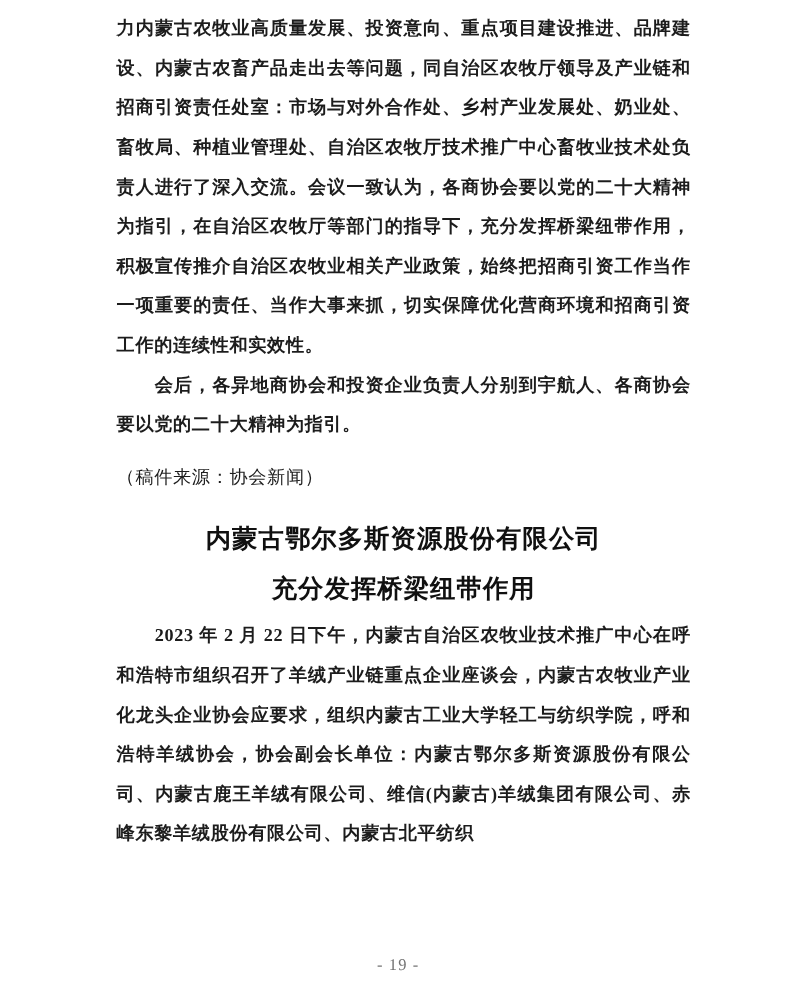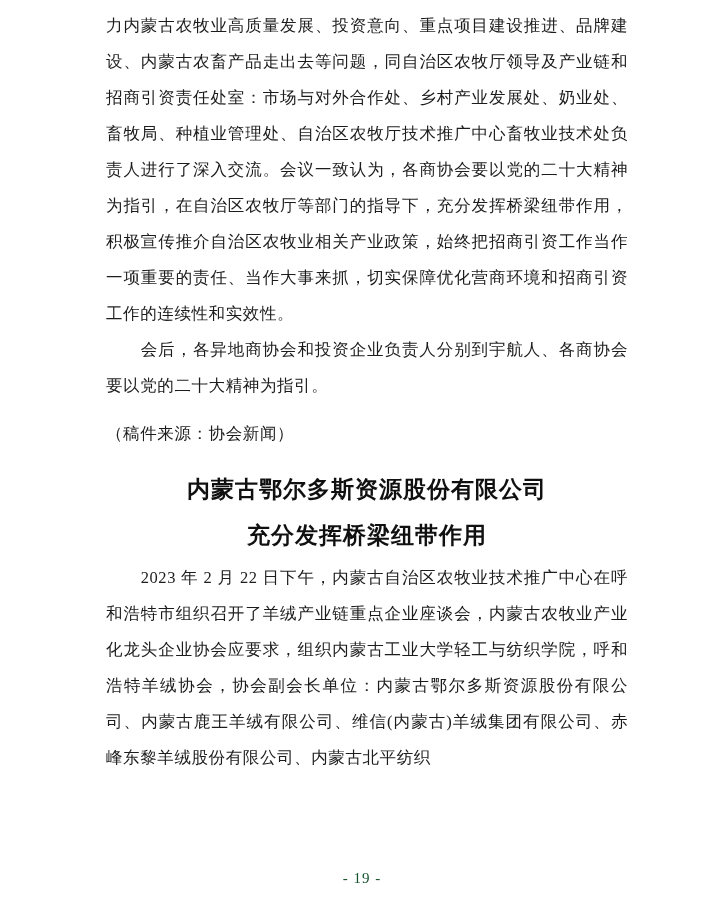--- a/index.html
+++ b/index.html
@@ -23,20 +23,21 @@
     position: relative;
   }
   .para {
     font-size: 16.5px;
     line-height: 36px;
     text-align: justify;
     text-justify: inter-ideograph;
     letter-spacing: 0.6px;
     margin: 0;
     color: #1c1c1c;
+    font-weight: bold;
   }
   .para.indent {
     text-indent: 2.1em;
   }
   .right-line {
     font-size: 16.5px;
     line-height: 36px;
     letter-spacing: 0.6px;
     margin: 12px 0 0 0;
     padding-right: 4px;
@@ -60,21 +61,21 @@
     margin-top: 4px;
   }
   .page-number {
     position: absolute;
     bottom: 18px;
     left: 0;
     right: 0;
     text-align: center;
     font-size: 15px;
     letter-spacing: 1px;
-    color: #14532d;
+    color: #737373;
   }
 </style>
 </head>
 <body>
 
 <div class="page">
 
   <p class="para">力内蒙古农牧业高质量发展、投资意向、重点项目建设推进、品牌建设、内蒙古农畜产品走出去等问题，同自治区农牧厅领导及产业链和招商引资责任处室：市场与对外合作处、乡村产业发展处、奶业处、畜牧局、种植业管理处、自治区农牧厅技术推广中心畜牧业技术处负责人进行了深入交流。会议一致认为，各商协会要以党的二十大精神为指引，在自治区农牧厅等部门的指导下，充分发挥桥梁纽带作用，积极宣传推介自治区农牧业相关产业政策，始终把招商引资工作当作一项重要的责任、当作大事来抓，切实保障优化营商环境和招商引资工作的连续性和实效性。</p>
 
   <p class="para indent">会后，各异地商协会和投资企业负责人分别到宇航人、各商协会要以党的二十大精神为指引。</p>

